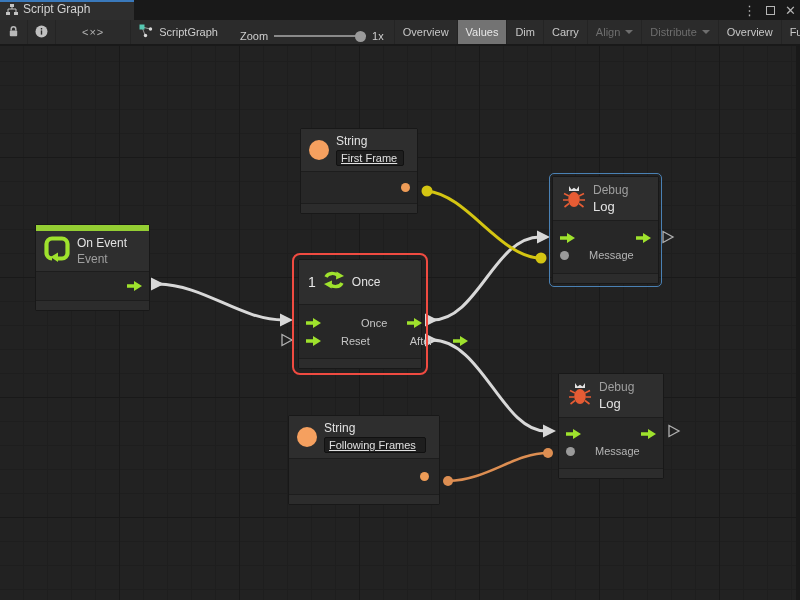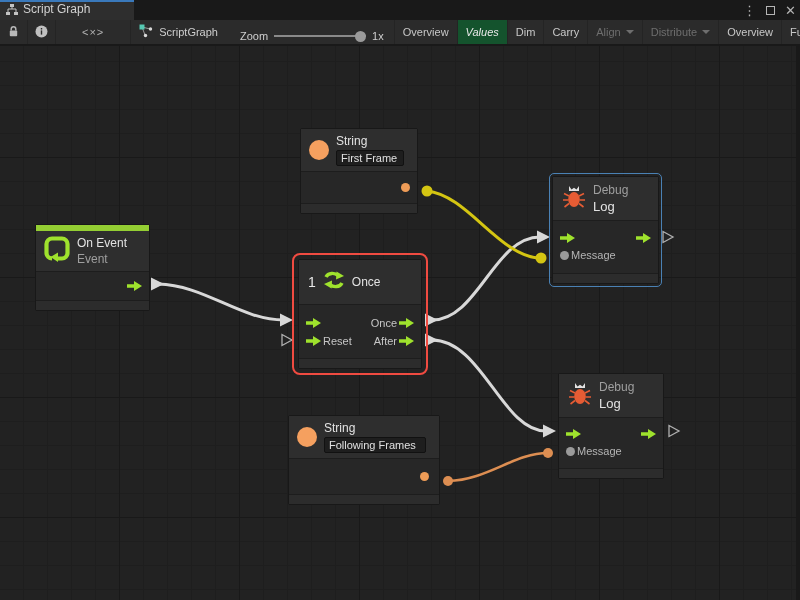--- a/index.html
+++ b/index.html
@@ -12,21 +12,21 @@
   .tab { width:134px; background:#2e2e2e; border-top:2px solid #3a79bb; display:flex; align-items:flex-start; gap:5px; padding:0 6px; }
   .tab-label { font-size:12px; color:#d2d2d2; white-space:nowrap; }
   .win-controls { position:absolute; right:4px; top:0; height:20px; display:flex; align-items:center; gap:10px; color:#b5b5b5; }
   .win-controls .glyph { font-size:13px; line-height:1; cursor:default; }
   .maxbox { width:9px; height:9px; border:1px solid #b5b5b5; display:inline-block; }
 
   
   .toolbar { height:25px; background:#2b2b2b; border-bottom:1px solid #191919; display:flex; align-items:stretch; font-size:11px; }
   .tbtn { display:flex; align-items:center; padding:0 8px; border-right:1px solid #242424; color:#c8c8c8; cursor:default; white-space:nowrap; }
   .tbtn.icon-only { padding:0 7px; }
-  .tbtn.active { background:#14532d; color:#e8e8e8;font-style:italic; }
+  .tbtn.active { background:#737373; color:#e8e8e8; }
   .tbtn.disabled { color:#6e6e6e; }
   .tbtn.no-sep { border-right:none; }
   .code-glyph { font-size:11px; color:#b5b5b5; letter-spacing:1px; padding:0 18px; }
   .graph-section { display:flex; align-items:center; gap:6px; padding:0 8px; }
   .zoom-section { display:flex; align-items:center; gap:6px; padding:8px 10px 0 14px; border-right:1px solid #242424; }
   .slider { position:relative; width:92px; height:12px; display:flex; align-items:center; }
   .slider-track { width:100%; height:2px; background:#8a8a8a; }
   .slider-knob { position:absolute; right:0; top:1px; width:11px; height:11px; border-radius:50%; background:#9a9a9a; }
   .spacer { flex:1; }
   .caret { width:0; height:0; border-left:4px solid transparent; border-right:4px solid transparent; border-top:4px solid #6e6e6e; margin-left:5px; }
@@ -45,26 +45,26 @@
   .wires { position:absolute; left:0; top:0; width:800px; height:554px; }
 
   
   .node { position:absolute; background:#272727; border:1px solid #181818; border-radius:2px; display:flex; flex-direction:column; }
   .node-strip { height:6px; background:#94ce33; }
   .node-header { background:#2e2e2e; display:flex; align-items:center; gap:7px; padding:6px 9px; border-bottom:1px solid #1d1d1d; }
   .node-title { font-size:12px; color:#e2e2e2; }
   .node-sub { font-size:12px; color:#9f9f9f; }
   .hdr-col { display:flex; flex-direction:column; gap:2px; }
   .node-body { flex:1; display:flex; flex-direction:column; justify-content:center; padding:4px 0; }
-  .port-row { display:flex; align-items:center; padding:3px 7px; gap:2px; font-size:11px; color:#c6c6c6; }
+  .port-row { display:flex; align-items:center; padding:3px 7px; gap:20px; font-size:11px; color:#c6c6c6; }
   .node-footer { height:10px; background:#2c2c2c; border-top:1px solid #1d1d1d; }
   .orange-circle { width:20px; height:20px; border-radius:50%; background:#f5a05f; flex:0 0 auto; }
   .orange-dot { width:9px; height:9px; border-radius:50%; background:#ee9c57; }
   .gray-dot { width:9px; height:9px; border-radius:50%; background:#9a9a9a; }
-  .str-input { width:68px; height:16px; background:#1e1e1e; border:1px solid #111; border-radius:2px; color:#e0e0e0; font-size:11px; padding:0 4px; font-family:"Liberation Sans", sans-serif; }
+  .str-input { width:68px; height:16px; background:#1e1e1e; border:1px solid #111; border-radius:2px; color:#e0e0e0; font-size:11px; padding:0 4px; font-family:"Liberation Sans", sans-serif;text-decoration:underline; }
   .str-input.wide { width:102px; }
   .arrow-ic { width:15px; height:10px; flex:0 0 auto; }
   .sel-red { outline:2px solid #f04b41; outline-offset:4px; }
   .sel-blue { outline:1px solid #4a81b4; outline-offset:2px; }
   .once-badge { font-size:14px; color:#e8e8e8; }
 </style>
 </head>
 <body>
 
 <div class="window">

